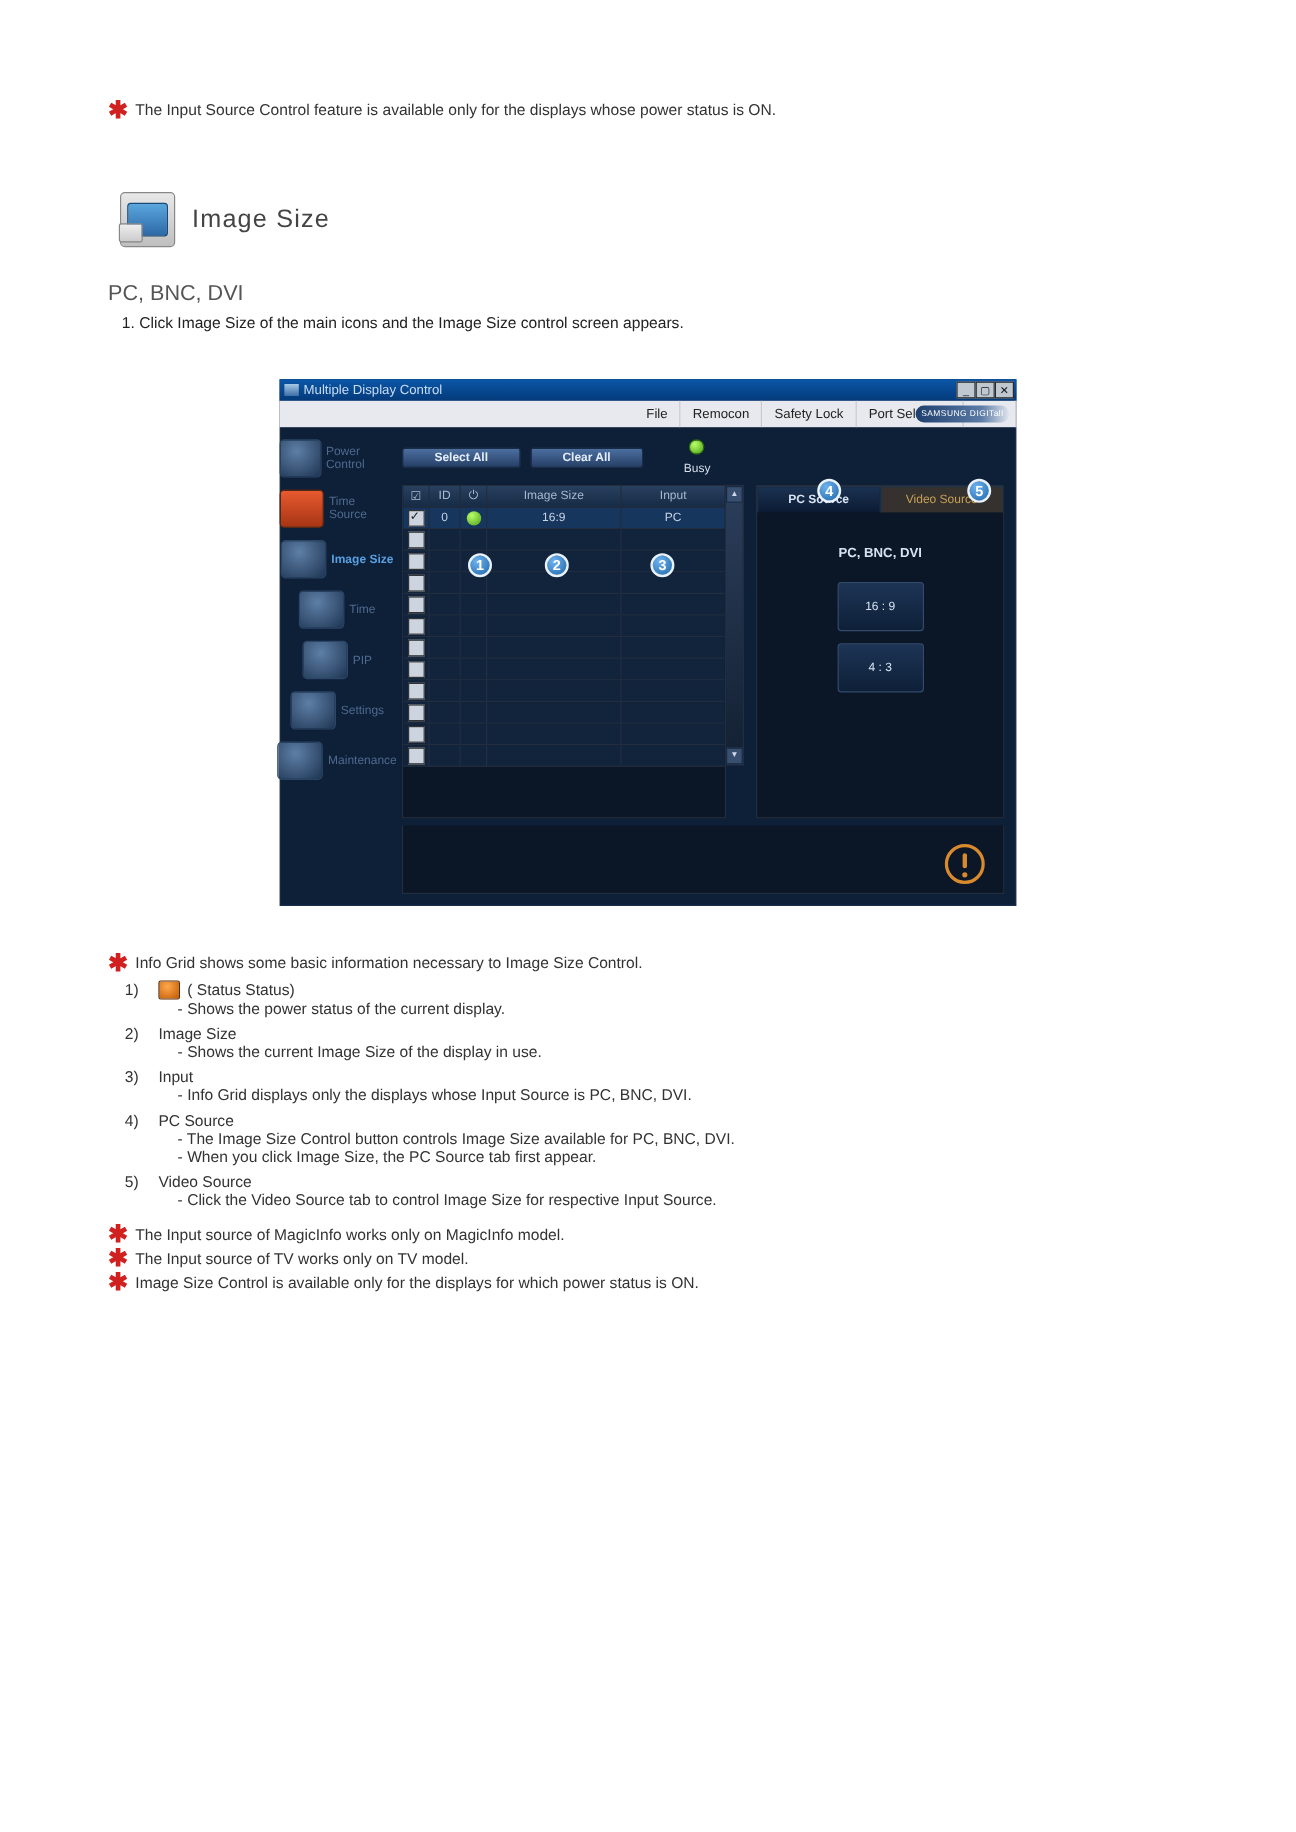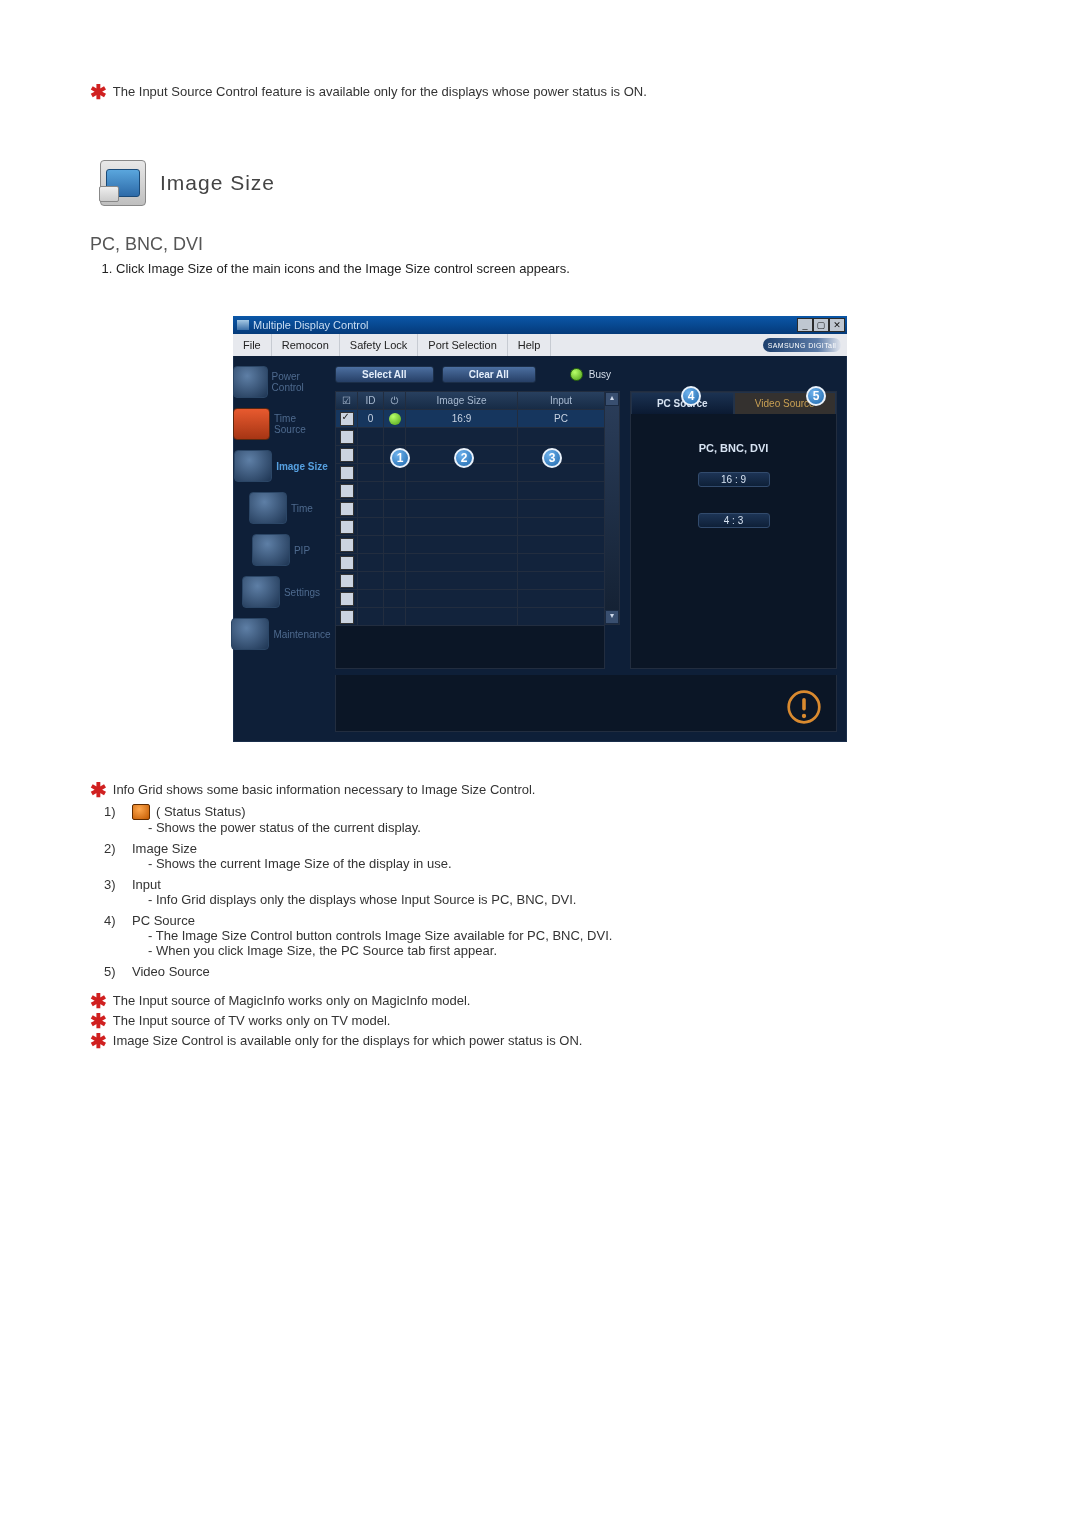--- a/index.html
+++ b/index.html
@@ -130,20 +130,21 @@
     box-sizing: border-box;
   }
   .menubar {
     height: 22px;
     background: #e7e9ee;
     display: flex;
     align-items: stretch;
     font-size: 11px;
     color: #222;
     position: relative;
+    justify-content: flex-end;
   }
   .menu-item {
     padding: 0 10px;
     display:flex;
     align-items:center;
     border-right: 1px solid #c7cbd2;
   }
   .brand {
     position: absolute;
     right: 6px;
@@ -202,21 +203,21 @@
   }
   .pill-btn {
     background: linear-gradient(#4c6fa0,#263f66);
     border: 1px solid #1b2e48;
     border-radius: 3px;
     color: #e4eefb;
     font-size: 10px;
     padding: 2px 26px;
     font-weight: bold;
   }
-  .busy-row { display:flex; align-items:center; gap:6px; color:#d5deea; font-size:10px; }
+  .busy-row { display:flex; align-items:center; gap:6px; color:#d5deea; font-size:10px;flex-direction:column; }
   .busy-dot {
     width: 11px; height:11px; border-radius:50%;
     background: radial-gradient(circle at 35% 30%, #b7ff68, #4d9e18);
     border:1px solid #2d6a0f;
   }
   .content-mid { display: flex; gap: 10px; }
   .grid {
     border: 1px solid #222d3f;
     background: #0b1626;
     font-size:10px;
@@ -282,28 +283,28 @@
     border-bottom:none;
   }
   .tab.active { background: linear-gradient(#1b3252,#0b1a32); color:#d7e3f2; font-weight:bold;}
   .tab.inactive { background: #34312f; color:#c9a054;}
   .panel-label {
     text-align:center;color:#d7e3f2;font-size:11px;font-weight:bold;
     margin-bottom:18px;
   }
   .ratio-btn {
     width: 70px;
-    margin: 0 auto 26px auto;
+    margin: 0 auto 10px auto;
     background: linear-gradient(#1d3455,#0e2038);
     border:1px solid #324b6d;
     border-radius:3px;
     color:#d7e3f2;
     font-size:10px;
     text-align:center;
-    padding:1px 0;
+    padding:14px 0;
   }
   .bottom-strip {
     height: 56px;
     border-left:1px solid #222d3f;
     border-right:1px solid #222d3f;
     border-bottom:1px solid #222d3f;
     margin: 6px 0 0 0;
     background:#0b1626;
     position:relative;
   }
@@ -613,20 +614,21 @@
       <span class="num">4)</span>
       <span>PC Source</span>
     </div>
     <div class="info-sub">- The Image Size Control button controls Image Size available for PC, BNC, DVI.</div>
     <div class="info-sub">- When you click Image Size, the PC Source tab first appear.</div>
 
     <div class="info-num-row">
       <span class="num">5)</span>
       <span>Video Source</span>
     </div>
+    <div class="info-sub">- Click the Video Source tab to control Image Size for respective Input Source.</div>
   </div>
 
   <div class="notes-section">
     <div class="star-note">
       <span class="star">✱</span>
       <span>The Input source of MagicInfo works only on MagicInfo model.</span>
     </div>
     <div class="star-note">
       <span class="star">✱</span>
       <span>The Input source of TV works only on TV model.</span>

